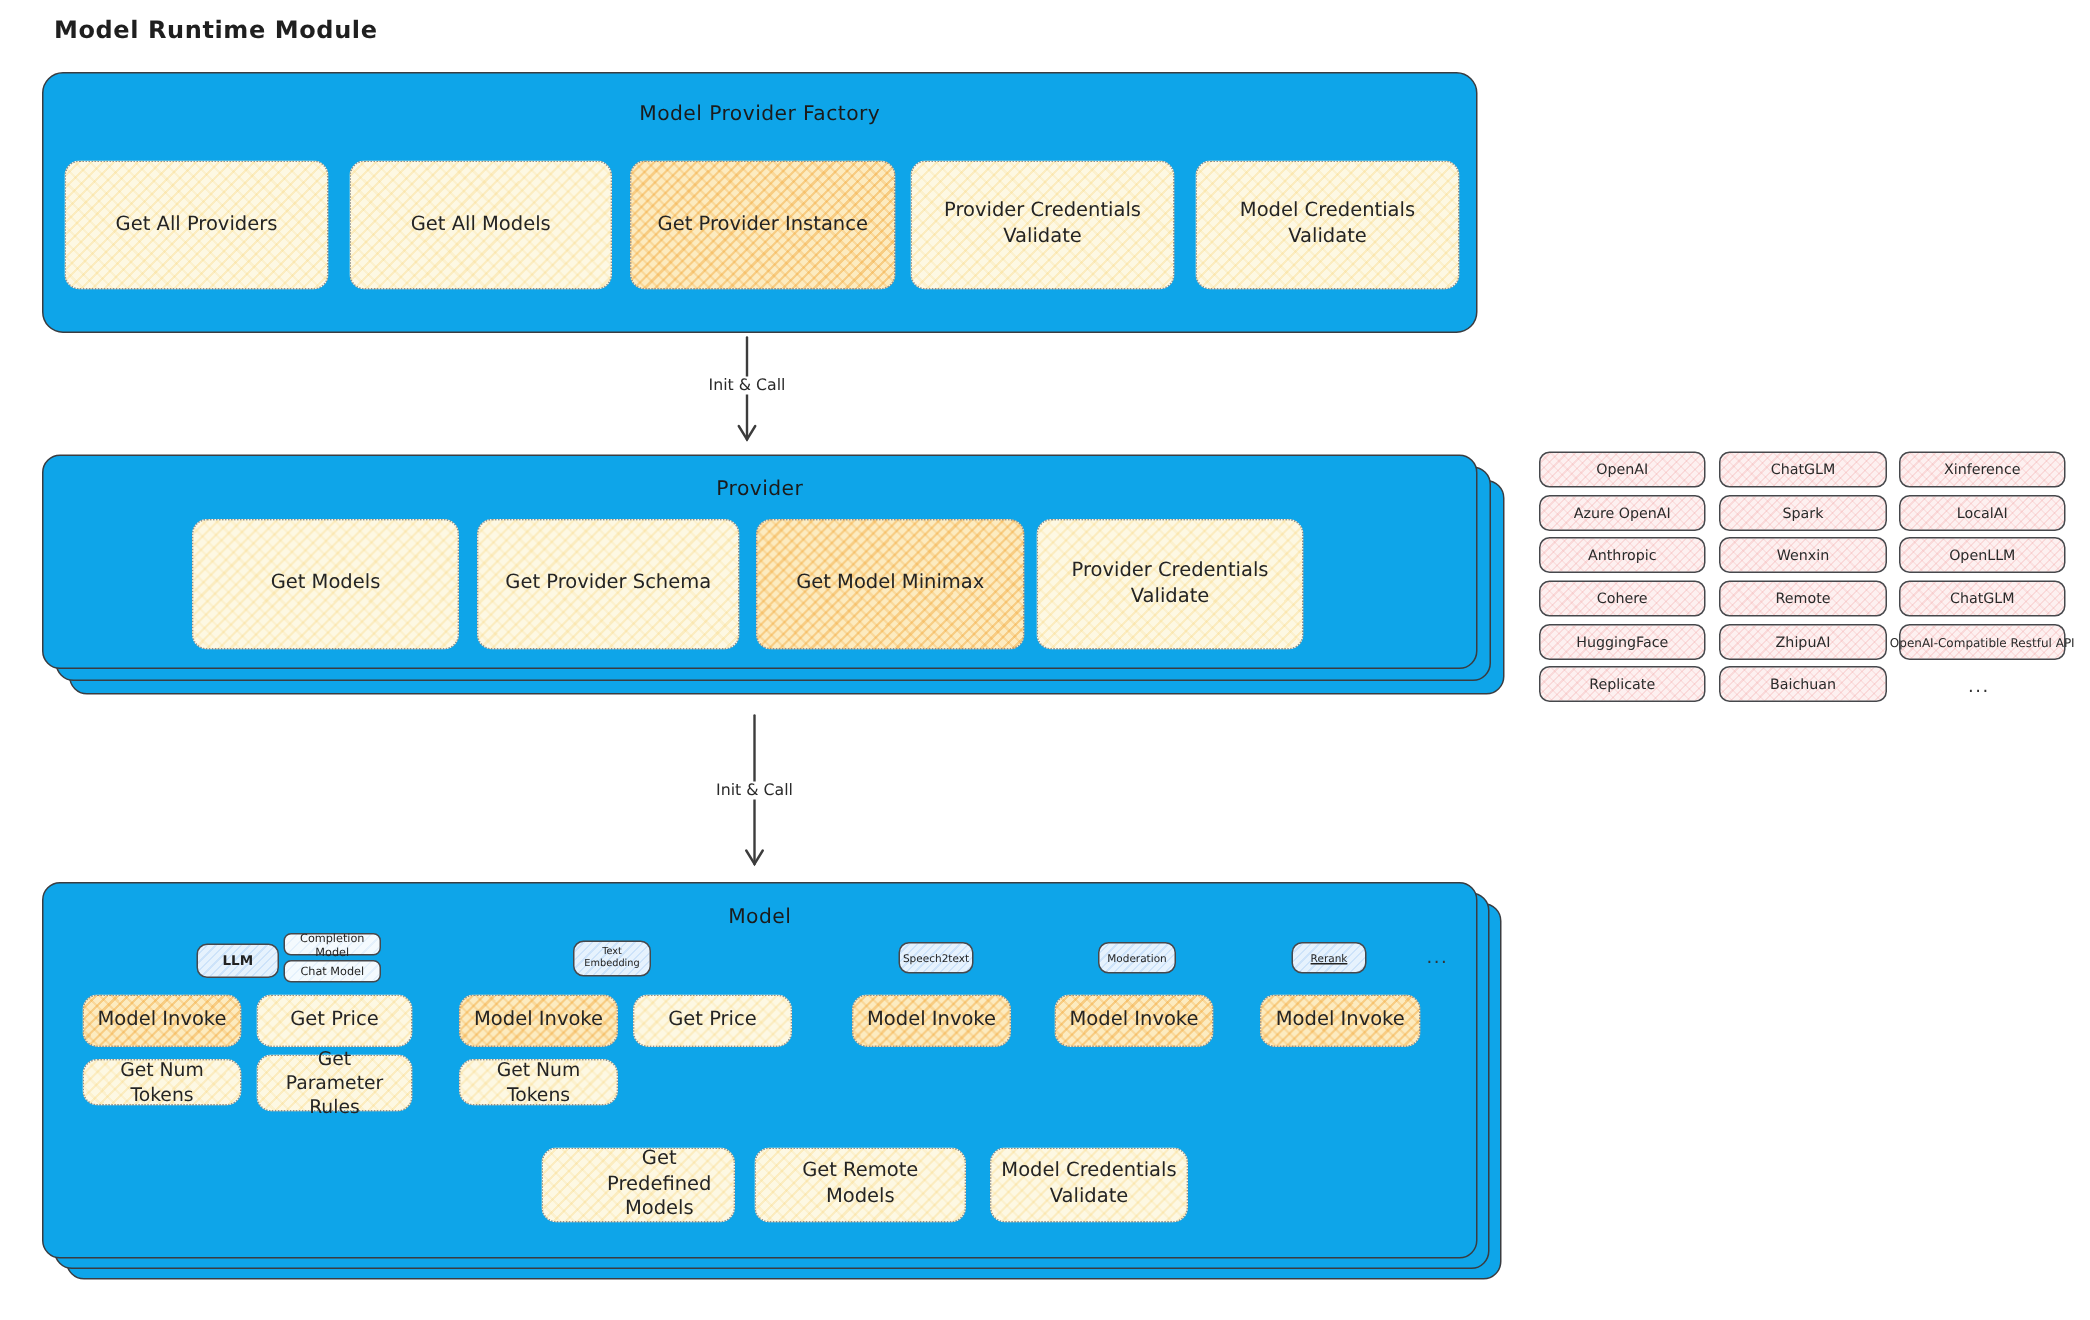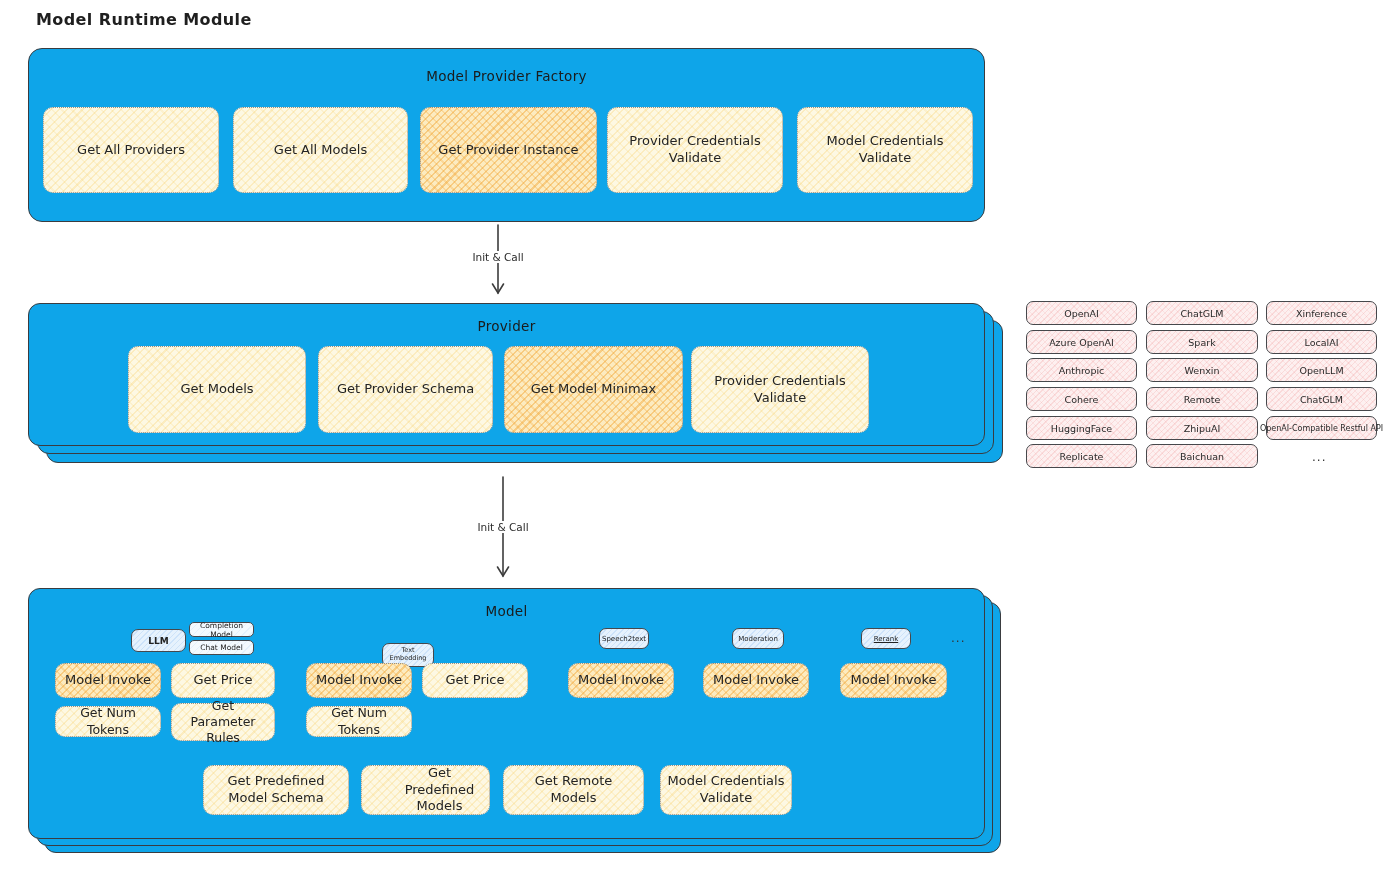--- a/index.html
+++ b/index.html
@@ -120,38 +120,37 @@
   <div class="arrow-label" style="left:503px;top:521px;">Init &amp; Call</div>
 
   <div class="panel" style="left:44px;top:602px;width:955px;height:249px;border-radius:12px;"></div>
   <div class="panel" style="left:36px;top:595px;width:955px;height:249px;border-radius:12px;"></div>
   <div class="panel" style="left:28px;top:588px;width:955px;height:249px;border-radius:12px;">
     <div class="panel-title" style="top:14px;">Model</div>
 
     <div class="tag" style="left:102px;top:40px;width:55px;height:23px;font-size:9px;font-weight:bold;">LLM</div>
     <div class="tag plain" style="left:160px;top:33px;width:65px;height:15px;font-size:7.5px;">Completion Model</div>
     <div class="tag plain" style="left:160px;top:51px;width:65px;height:15px;font-size:7.5px;">Chat Model</div>
-    <div class="tag" style="left:353px;top:38px;width:52px;height:24px;font-size:6.5px;line-height:1.2;padding:1px 4px;margin-top:16px;">Text Embedding</div>
+    <div class="tag" style="left:353px;top:38px;width:52px;height:24px;font-size:6.5px;line-height:1.2;padding:1px 4px;">Text Embedding</div>
     <div class="tag" style="left:570px;top:39px;width:50px;height:21px;font-size:7px;">Speech2text</div>
     <div class="tag" style="left:703px;top:39px;width:52px;height:21px;font-size:7px;">Moderation</div>
     <div class="tag" style="left:832px;top:39px;width:50px;height:21px;font-size:7px;text-decoration:underline;">Rerank</div>
     <div class="ellipsis" style="left:922px;top:42px;">...</div>
 
     <div class="fbox fill-orange" style="left:26px;top:74px;width:106px;height:35px;">Model Invoke</div>
     <div class="fbox fill-yellow" style="left:142px;top:74px;width:104px;height:35px;">Get Price</div>
     <div class="fbox fill-yellow" style="left:26px;top:117px;width:106px;height:31px;font-size:12.5px;">Get Num Tokens</div>
     <div class="fbox fill-yellow" style="left:142px;top:114px;width:104px;height:38px;font-size:12.5px;">Get Parameter Rules</div>
 
     <div class="fbox fill-orange" style="left:277px;top:74px;width:106px;height:35px;">Model Invoke</div>
     <div class="fbox fill-yellow" style="left:393px;top:74px;width:106px;height:35px;">Get Price</div>
     <div class="fbox fill-yellow" style="left:277px;top:117px;width:106px;height:31px;font-size:12.5px;">Get Num Tokens</div>
 
     <div class="fbox fill-orange" style="left:539px;top:74px;width:106px;height:35px;">Model Invoke</div>
     <div class="fbox fill-orange" style="left:674px;top:74px;width:106px;height:35px;">Model Invoke</div>
     <div class="fbox fill-orange" style="left:811px;top:74px;width:107px;height:35px;">Model Invoke</div>
 
-    <div class="fbox fill-yellow" style="left:174px;top:176px;width:146px;height:50px;">Get Predefined Model Schema</div>
     <div class="fbox fill-yellow" style="left:332px;top:176px;width:129px;height:50px;padding-left:34px;">Get Predefined Models</div>
     <div class="fbox fill-yellow" style="left:474px;top:176px;width:141px;height:50px;">Get Remote Models</div>
     <div class="fbox fill-yellow" style="left:631px;top:176px;width:132px;height:50px;">Model Credentials Validate</div>
   </div>
 
 </div>
 
 </body></html>

